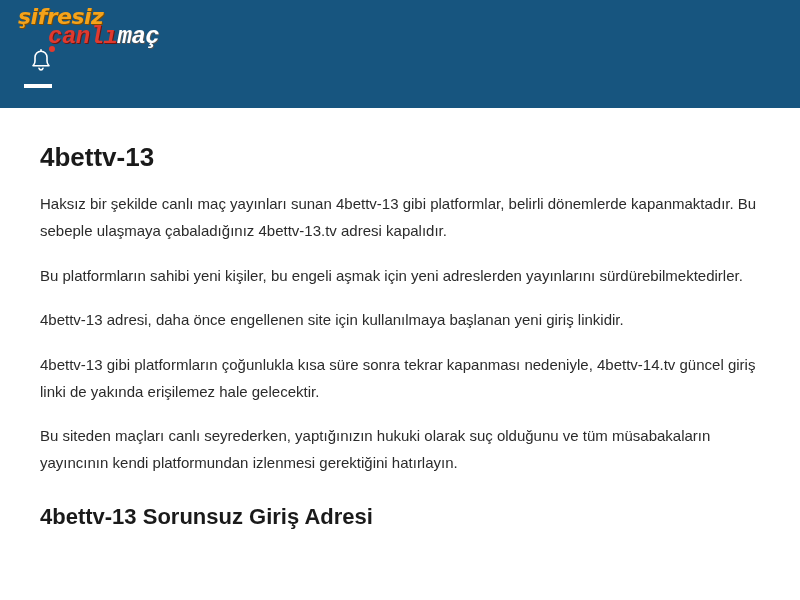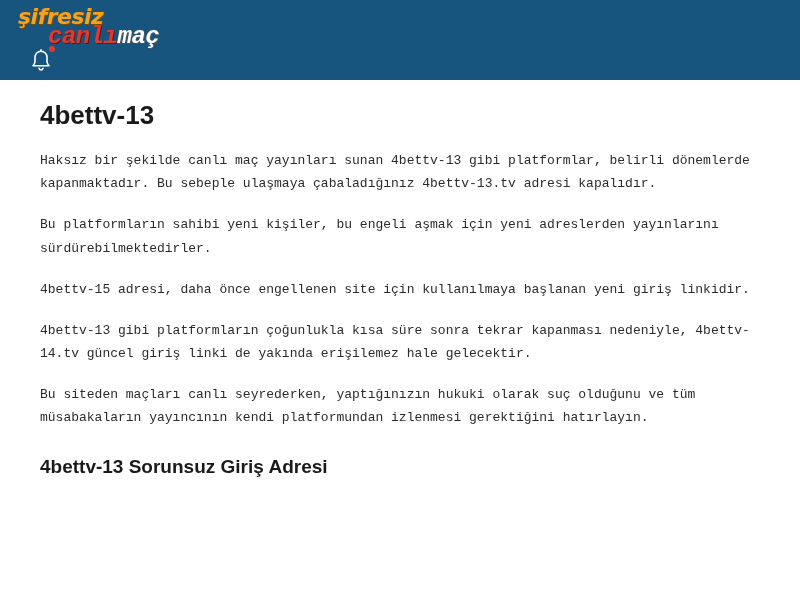--- a/index.html
+++ b/index.html
@@ -16,21 +16,21 @@
     width: 800px;
     height: 600px;
     overflow: hidden;
     background: #ffffff;
   }
 
   
   .header {
     position: relative;
     width: 100%;
-    height: 80px;
+    height: 108px;
     background: #1b5e8a;
     background: #17557f;
     padding: 0;
   }
   .logo {
     position: absolute;
     left: 18px;
     top: 6px;
     height: 40px;
     display: flex;
@@ -93,40 +93,40 @@
   }
 
   
   .content-wrap {
     position: relative;
     padding: 0 40px;
     background: #ffffff;
   }
   .content-inner {
     max-width: 720px;
-    padding-top: 20px;
+    padding-top: 34px;
   }
   h1.article-title {
     font-family: "Liberation Sans", sans-serif;
     font-size: 26px;
     font-weight: bold;
     color: #1a1a1a;
     margin: 0 0 18px 0;
     line-height: 1.2;
   }
   p.para {
-    font-family: Liberation Mono, monospace;
-    font-size: 13px;
+    font-family: Liberation Sans, sans-serif;
+    font-size: 15px;
     color: #2b2b2b;
     line-height: 1.78;
     margin: 0 0 18px 0;
   }
   h2.section-title {
     font-family: "Liberation Sans", sans-serif;
-    font-size: 19px;
+    font-size: 22px;
     font-weight: bold;
     color: #1a1a1a;
     margin: 26px 0 16px 0;
     line-height: 1.3;
   }
 </style>
 </head>
 <body>
 
 <div class="page">
@@ -155,21 +155,21 @@
 
   </div>
 
   <div class="content-wrap">
     <div class="content-inner">
 
       <h1 class="article-title">4bettv-13</h1>
 
       <p class="para">Haksız bir şekilde canlı maç yayınları sunan 4bettv-13 gibi platformlar, belirli dönemlerde kapanmaktadır. Bu sebeple ulaşmaya çabaladığınız 4bettv-13.tv adresi kapalıdır.</p>
       <p class="para">Bu platformların sahibi yeni kişiler, bu engeli aşmak için yeni adreslerden yayınlarını sürdürebilmektedirler.</p>
-      <p class="para">4bettv-15 adresi, daha önce engellenen site için kullanılmaya başlanan yeni giriş linkidir.</p>
+      <p class="para">4bettv-13 adresi, daha önce engellenen site için kullanılmaya başlanan yeni giriş linkidir.</p>
       <p class="para">4bettv-13 gibi platformların çoğunlukla kısa süre sonra tekrar kapanması nedeniyle, 4bettv-14.tv güncel giriş linki de yakında erişilemez hale gelecektir.</p>
       <p class="para">Bu siteden maçları canlı seyrederken, yaptığınızın hukuki olarak suç olduğunu ve tüm müsabakaların yayıncının kendi platformundan izlenmesi gerektiğini hatırlayın.</p>
 
       <h2 class="section-title">4bettv-13 Sorunsuz Giriş Adresi</h2>
 
 
     </div>
   </div>
 
 </div>

